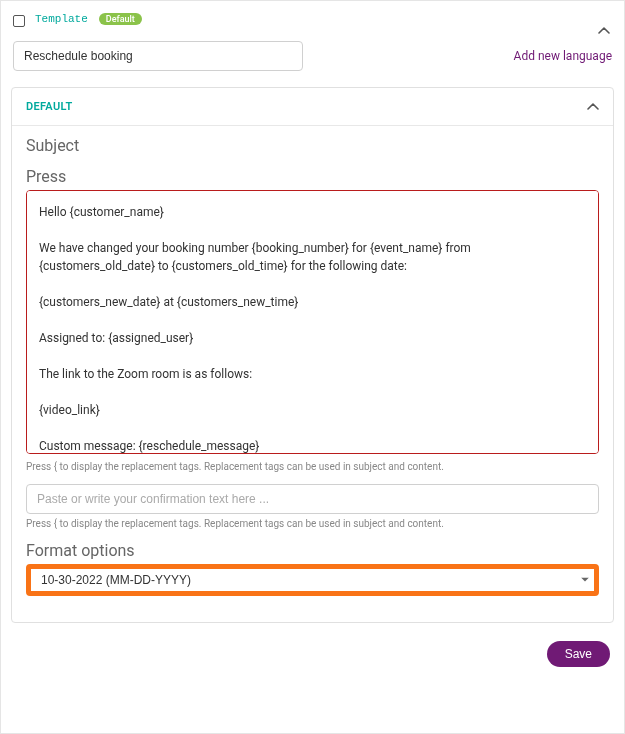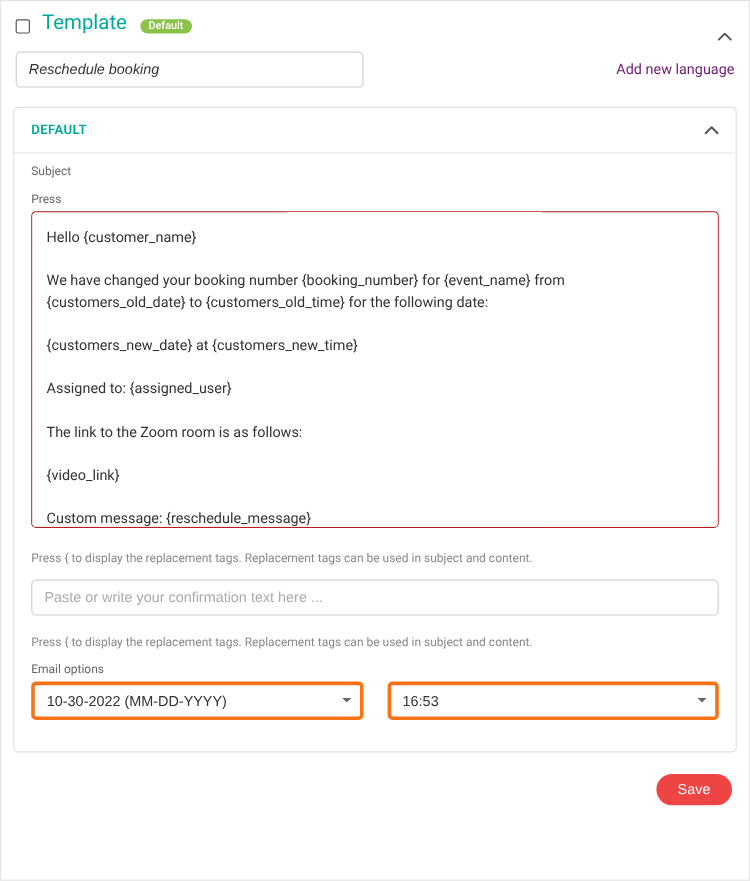--- a/index.html
+++ b/index.html
@@ -23,23 +23,24 @@
     width: 12px;
     height: 12px;
     border: 1.5px solid #555;
     border-radius: 2px;
     margin-right: 10px;
     margin-top: 6px;
     flex-shrink: 0;
   }
   .template-link {
     color: #00a99d;
-    font-size: 17px;
+    font-size: 11px;
     cursor: pointer;
     margin-right: 8px;
+    font-family: Liberation Mono, monospace;
   }
   .badge {
     background: #8bc34a;
     color: #fff;
     font-size: 9px;
     padding: 1px 7px;
     border-radius: 8px;
     font-weight: 500;
   }
   .collapse-icon {
@@ -58,21 +59,20 @@
     border: 1px solid #d0d0d0;
     border-radius: 4px;
     padding: 0 10px;
     font-size: 12px;
     color: #333;
     background: #fff;
     outline: none;
   }
   .name-input {
     width: 290px;
-    font-style: italic;
   }
   .add-lang {
     margin-left: auto;
     color: #701a75;
     font-size: 12px;
     cursor: pointer;
   }
   .panel {
     margin: 10px;
     border: 1px solid #e0e0e0;
@@ -91,21 +91,21 @@
     letter-spacing: 0.3px;
   }
   .panel-collapse {
     margin-left: auto;
     cursor: pointer;
   }
   .panel-body {
     padding: 10px 14px 14px 14px;
   }
   .field-label {
-    font-size: 10px;
+    font-size: 16px;
     color: #666;
     margin-bottom: 4px;
     display: block;
   }
   .full-input {
     width: 100%;
   }
   .field-block { margin-bottom: 12px; }
   .email-area {
     width: 100%;
@@ -117,38 +117,38 @@
     background: #fff;
     line-height: 1.5;
     resize: none;
     font-family: inherit;
     outline: none;
     min-height: 264px;
   }
   .hint {
     font-size: 10px;
     color: #888;
-    margin-top: 17px;
+    margin-top: 4px;
   }
   .sms-input {
     width: 100%;
   }
   .sms-input::placeholder { color: #aaa; }
   .format-row {
     display: flex;
     gap: 20px;
   }
   .select-wrap {
     position: relative;
     flex: 1;
   }
   .select {
     width: 100%;
     height: 32px;
-    border: 3px solid #f97316;
+    border: 5px solid #f97316;
     border-radius: 4px;
     padding: 0 10px;
     font-size: 12px;
     color: #333;
     background: #fff;
     text-align: left;
     cursor: pointer;
   }
   .caret {
     position: absolute;
@@ -156,21 +156,21 @@
     top: 50%;
     transform: translateY(-50%);
     pointer-events: none;
   }
   .footer {
     display: flex;
     justify-content: flex-end;
     padding: 8px 14px 12px 14px;
   }
   .save-btn {
-    background: #ef4444;
+    background: #701a75;
     color: #fff;
     border: none;
     border-radius: 14px;
     padding: 6px 18px;
     font-size: 12px;
     cursor: pointer;
   }
   svg { display: block; }
 </style>
 </head>
@@ -230,42 +230,32 @@
 See you soon</textarea>
       <div class="hint">Press { to display the replacement tags. Replacement tags can be used in subject and content.</div>
     </div>
 
     <div class="field-block">
       <input class="text-input sms-input full-input" type="text" placeholder="Paste or write your confirmation text here ..." style="">
       <div class="hint">Press { to display the replacement tags. Replacement tags can be used in subject and content.</div>
     </div>
 
     <div class="field-block">
-      <label class="field-label">Email options</label>
+      <label class="field-label">Format options</label>
       <div class="format-row">
         <div class="select-wrap">
           <button class="select">
             <span>10-30-2022 (MM-DD-YYYY)</span>
           </button>
           <span class="caret">
             <svg width="8" height="5" viewBox="0 0 8 5">
                 <path d="M0 0l4 4 4-4z" fill="#666"></path>
               </svg>
           </span>
         </div>
-        <div class="select-wrap">
-          <button class="select">
-            <span>16:53</span>
-          </button>
-          <span class="caret">
-            <svg width="8" height="5" viewBox="0 0 8 5">
-                <path d="M0 0l4 4 4-4z" fill="#666"></path>
-              </svg>
-          </span>
-        </div>
       </div>
     </div>
 
   </div>
 </div>
 
 <div class="footer">
   <button class="save-btn">Save</button>
 </div>
 

